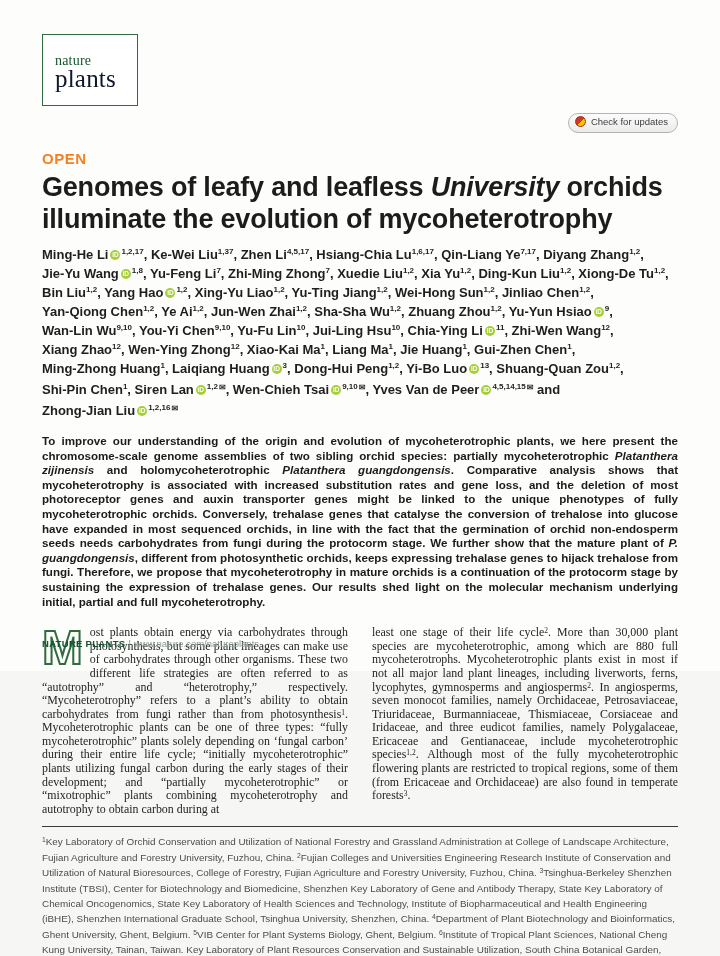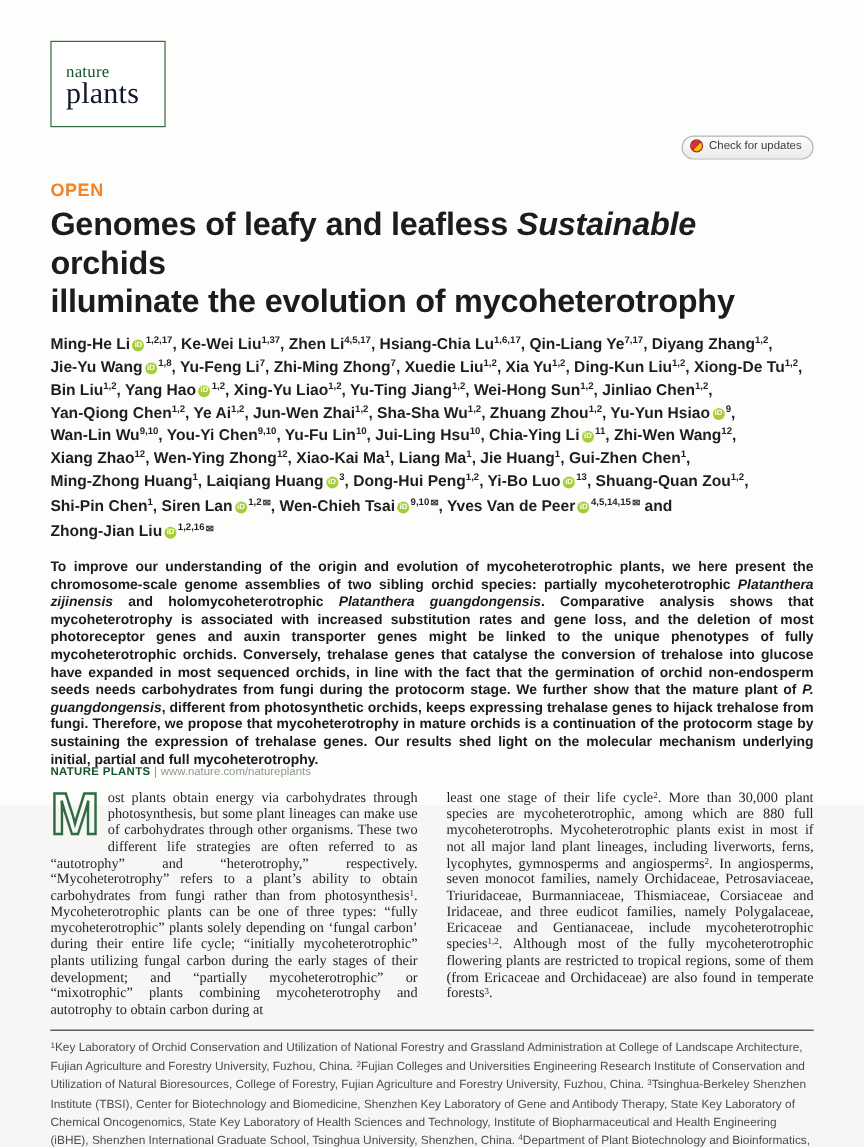--- a/index.html
+++ b/index.html
@@ -65,21 +65,21 @@
 
   <div class="updates-row">
     <div class="updates-badge">
       <span class="crossmark-icon"></span>
       <span>Check for updates</span>
     </div>
   </div>
 
   <div class="open-label">OPEN</div>
 
-  <h1 class="title"><span>Genomes of leafy and leafless <em>Sustainable</em> orchids</span><br><span>illuminate the evolution of mycoheterotrophy</span></h1>
+  <h1 class="title"><span>Genomes of leafy and leafless <em>University</em> orchids</span><br><span>illuminate the evolution of mycoheterotrophy</span></h1>
 
   <div class="authors">
     <div>Ming-He Li<span class="orcid">iD</span><sup>1,2,17</sup>, Ke-Wei Liu<sup>1,37</sup>, Zhen Li<sup>4,5,17</sup>, Hsiang-Chia Lu<sup>1,6,17</sup>, Qin-Liang Ye<sup>7,17</sup>, Diyang Zhang<sup>1,2</sup>,</div>
     <div>Jie-Yu Wang<span class="orcid">iD</span><sup>1,8</sup>, Yu-Feng Li<sup>7</sup>, Zhi-Ming Zhong<sup>7</sup>, Xuedie Liu<sup>1,2</sup>, Xia Yu<sup>1,2</sup>, Ding-Kun Liu<sup>1,2</sup>, Xiong-De Tu<sup>1,2</sup>,</div>
     <div>Bin Liu<sup>1,2</sup>, Yang Hao<span class="orcid">iD</span><sup>1,2</sup>, Xing-Yu Liao<sup>1,2</sup>, Yu-Ting Jiang<sup>1,2</sup>, Wei-Hong Sun<sup>1,2</sup>, Jinliao Chen<sup>1,2</sup>,</div>
     <div>Yan-Qiong Chen<sup>1,2</sup>, Ye Ai<sup>1,2</sup>, Jun-Wen Zhai<sup>1,2</sup>, Sha-Sha Wu<sup>1,2</sup>, Zhuang Zhou<sup>1,2</sup>, Yu-Yun Hsiao<span class="orcid">iD</span><sup>9</sup>,</div>
     <div>Wan-Lin Wu<sup>9,10</sup>, You-Yi Chen<sup>9,10</sup>, Yu-Fu Lin<sup>10</sup>, Jui-Ling Hsu<sup>10</sup>, Chia-Ying Li<span class="orcid">iD</span><sup>11</sup>, Zhi-Wen Wang<sup>12</sup>,</div>
     <div>Xiang Zhao<sup>12</sup>, Wen-Ying Zhong<sup>12</sup>, Xiao-Kai Ma<sup>1</sup>, Liang Ma<sup>1</sup>, Jie Huang<sup>1</sup>, Gui-Zhen Chen<sup>1</sup>,</div>
     <div>Ming-Zhong Huang<sup>1</sup>, Laiqiang Huang<span class="orcid">iD</span><sup>3</sup>, Dong-Hui Peng<sup>1,2</sup>, Yi-Bo Luo<span class="orcid">iD</span><sup>13</sup>, Shuang-Quan Zou<sup>1,2</sup>,</div>
     <div>Shi-Pin Chen<sup>1</sup>, Siren Lan<span class="orcid">iD</span><sup>1,2</sup><span class="env-sup">✉</span>, Wen-Chieh Tsai<span class="orcid">iD</span><sup>9,10</sup><span class="env-sup">✉</span>, Yves Van de Peer<span class="orcid">iD</span><sup>4,5,14,15</sup><span class="env-sup">✉</span> and</div>

